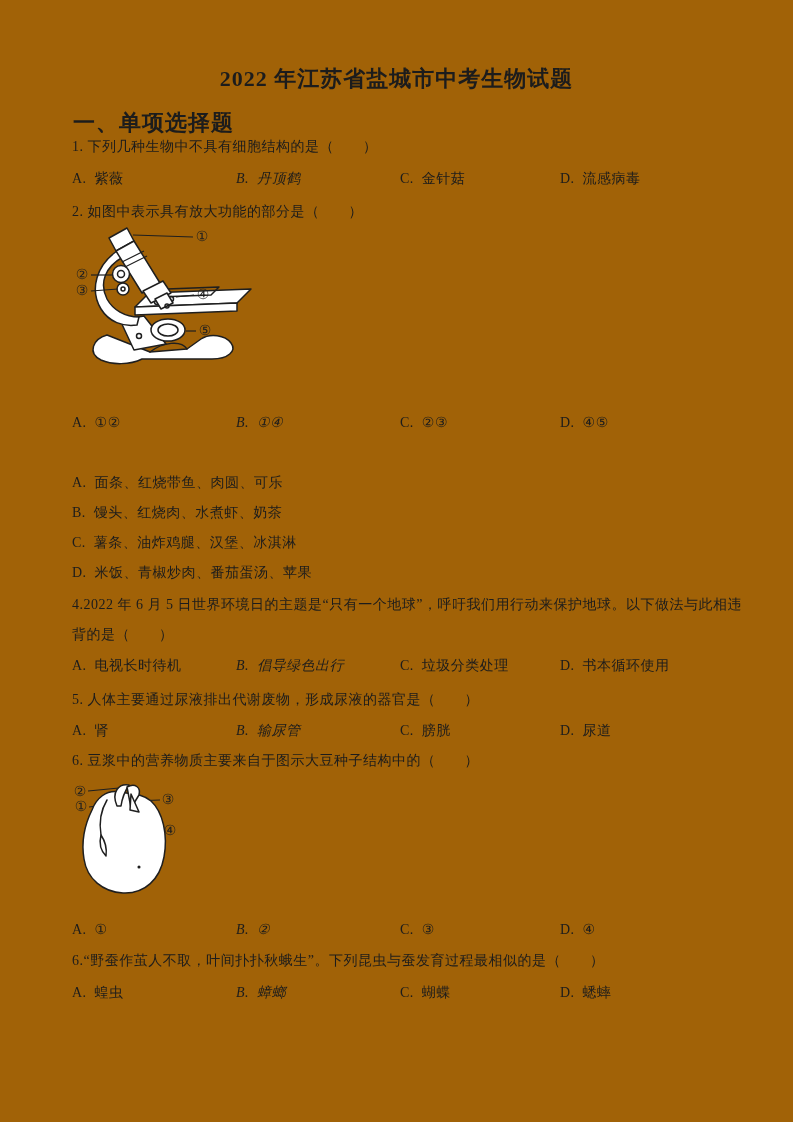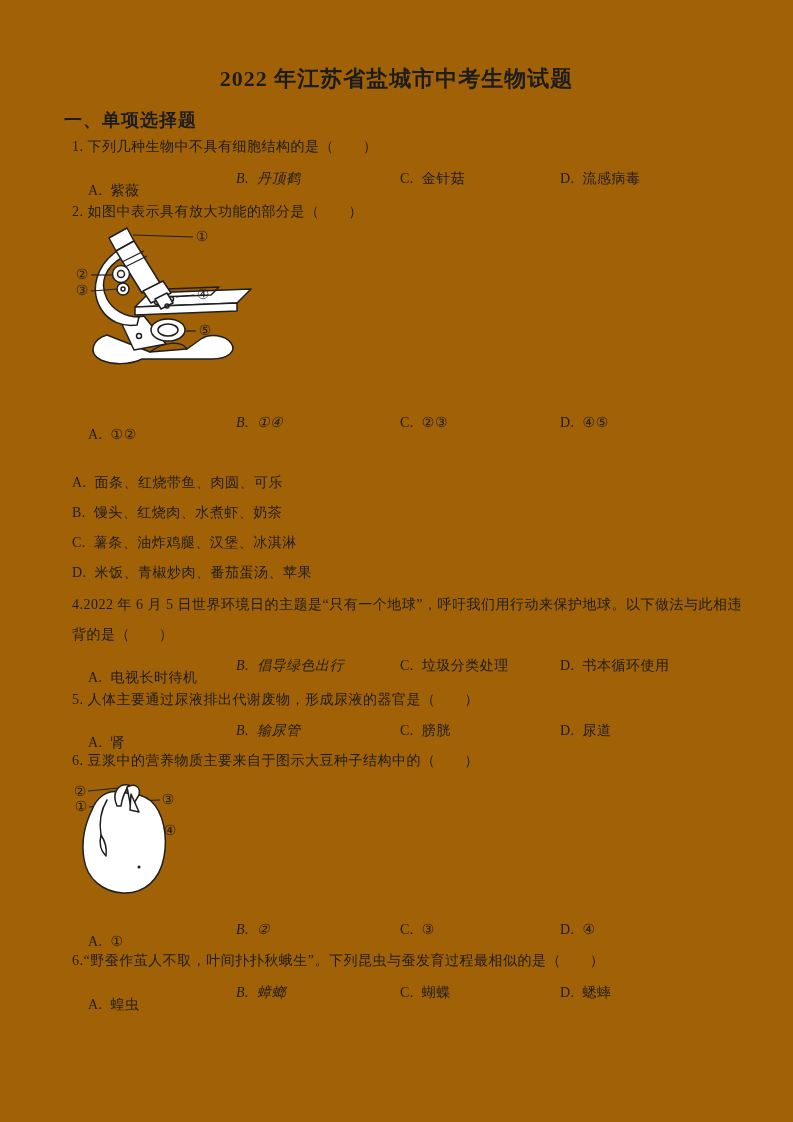--- a/index.html
+++ b/index.html
@@ -5,33 +5,33 @@
   html,body{margin:0;padding:0;background:#ffffff;}
   .page{
     position:relative;width:793px;height:1122px;background:#a16207;overflow:hidden;
     font-family:"Liberation Serif","DejaVu Serif",serif;color:#1c1c1c;
   }
   .title{
     position:absolute;top:64px;left:0;width:100%;text-align:center;
     font-size:22px;font-weight:bold;letter-spacing:1px;white-space:pre;
   }
   .section{
-    position:absolute;left:64px;top:108px;font-size:18px;font-weight:bold;
+    position:absolute;left:73px;top:108px;font-size:22px;font-weight:bold;
     letter-spacing:1px;white-space:pre;
   }
   .line{
     position:absolute;left:72px;font-size:14px;line-height:18px;
     letter-spacing:0.5px;white-space:pre;
   }
   .opts{position:absolute;left:72px;width:700px;height:18px;}
   .opts span{
     position:absolute;top:0;font-size:14px;line-height:18px;
     letter-spacing:0.5px;white-space:pre;
   }
-  .c0{left:16px;margin-top:12px;} .c1{left:164px;font-style:italic;} .c2{left:328px;} .c3{left:488px;}
+  .c0{left:0;} .c1{left:164px;font-style:italic;} .c2{left:328px;} .c3{left:488px;}
   .figure{position:absolute;}
   .figure svg{position:absolute;left:0;top:0;}
   .fig-label{
     position:absolute;width:16px;height:16px;font-size:14px;line-height:16px;
     text-align:center;color:#1f1f1f;white-space:pre;
   }
   .lineart{stroke:#1f1f1f;stroke-width:1.5;fill:#ffffff;stroke-linejoin:round;stroke-linecap:round;}
   .lineart-open{stroke:#1f1f1f;stroke-width:1.5;fill:none;stroke-linejoin:round;stroke-linecap:round;}
   .leader{stroke:#1f1f1f;stroke-width:1.2;}
 </style>

